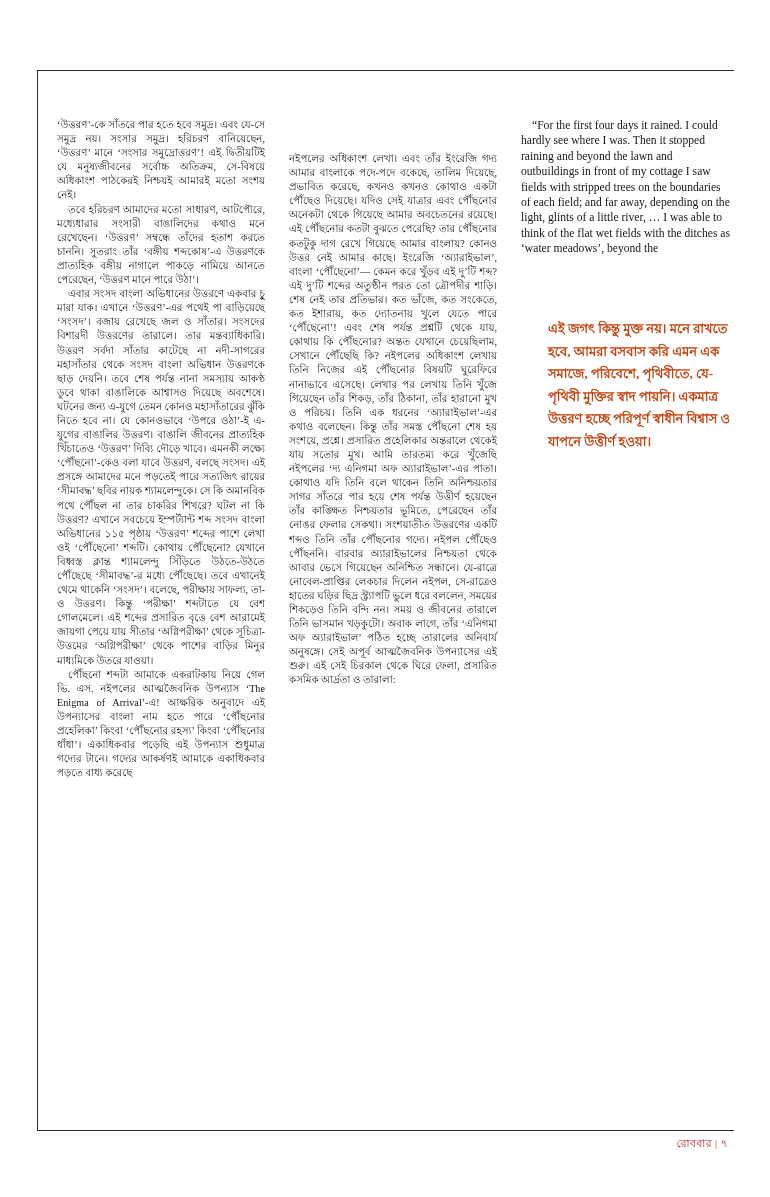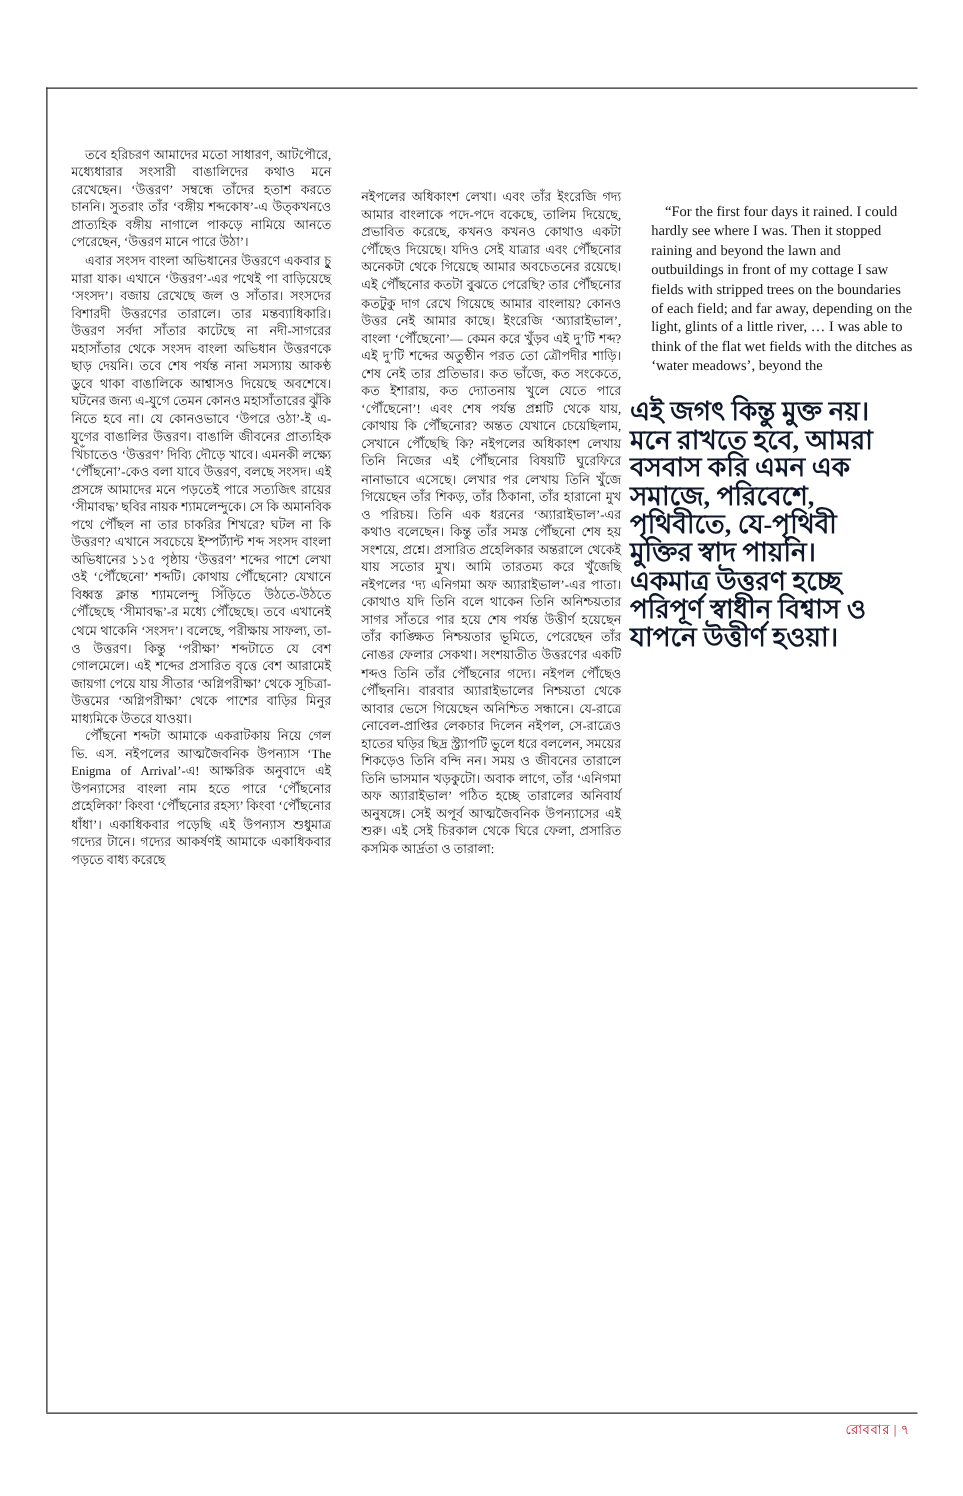--- a/index.html
+++ b/index.html
@@ -67,39 +67,38 @@
     text-indent: 0;
   }
 
   #col1 { left: 0px; }
   #col2 { left: 232px; margin-top: 34px; }
   #col3 { left: 464px; width: 212px; }
 
   .col3-body {
     font-size: 10.2px;
     line-height: 14.1px;
-    margin-top: 44px;
   }
 
   .english-quote {
     font-family: "Liberation Serif", "DejaVu Serif", serif;
     font-size: 11.6px;
     line-height: 15.4px;
     text-align: left;
   }
 
   
   .pullquote {
     position: absolute;
-    left: 504px;
+    left: 548px;
     top: 318px;
     width: 196px;
-    color: #0f172a;
+    color: #c2410c;
     font-family: "Liberation Serif", "DejaVu Serif", serif;
-    font-size: 21px;
+    font-size: 13px;
     line-height: 22.6px;
     font-weight: bold;
     text-align: left;
   }
 
   
   .footer-rule {
     position: absolute;
     left: 37px;
     top: 1130px;
@@ -122,21 +121,22 @@
 <body>
 
 <div class="page">
 
   <div class="top-rule"></div>
   <div class="left-rule"></div>
 
   <div class="columns">
 
     <div class="col" id="col1">
-      <p>তবে হরিচরণ আমাদের মতো সাধারণ, আটপৌরে, মধ্যেধারার সংসারী বাঙালিদের কথাও মনে রেখেছেন। ‘উত্তরণ’ সম্বন্ধে তাঁদের হতাশ করতে চাননি। সুতরাং তাঁর ‘বঙ্গীয় শব্দকোষ’-এ উত্কখনওে প্রাত্যহিক বঙ্গীয় নাগালে পাকড়ে নামিয়ে আনতে পেরেছেন, ‘উত্তরণ মানে পারে উঠা’।</p>
+      <p class="noindent">‘উত্তরণ’-কে সাঁতরে পার হতে হবে সমুদ্র। এবং যে-সে সমুদ্র নয়। সংসার সমুদ্র। হরিচরণ বানিয়েছেন, ‘উত্তরণ’ মানে ‘সংসার সমুদ্রোত্তরণ’! এই দ্বিতীয়টিই যে মনুষ্যজীবনের সর্বোচ্চ অতিক্রম, সে-বিষয়ে অধিকাংশ পাঠকেরই নিশ্চয়ই আমারই মতো সংশয় নেই।</p>
+      <p>তবে হরিচরণ আমাদের মতো সাধারণ, আটপৌরে, মধ্যেধারার সংসারী বাঙালিদের কথাও মনে রেখেছেন। ‘উত্তরণ’ সম্বন্ধে তাঁদের হতাশ করতে চাননি। সুতরাং তাঁর ‘বঙ্গীয় শব্দকোষ’-এ উত্তরণকে প্রাত্যহিক বঙ্গীয় নাগালে পাকড়ে নামিয়ে আনতে পেরেছেন, ‘উত্তরণ মানে পারে উঠা’।</p>
       <p>এবার সংসদ বাংলা অভিধানের উত্তরণে একবার চুু মারা যাক। এখানে ‘উত্তরণ’-এর পথেই পা বাড়িয়েছে ‘সংসদ’। বজায় রেখেছে জল ও সাঁতার। সংসদের বিশারদী উত্তরণের তারালে। তার মন্তব্যাধিকারি। উত্তরণ সর্বদা সাঁতার কাটেছে না নদী-সাগরের মহাসাঁতার থেকে সংসদ বাংলা অভিধান উত্তরণকে ছাড় দেয়নি। তবে শেষ পর্যন্ত নানা সমস্যায় আকণ্ঠ ডুবে থাকা বাঙালিকে আশ্বাসও দিয়েছে অবশেষে। ঘটনের জন্য এ-যুগে তেমন কোনও মহাসাঁতারের ঝুঁকি নিতে হবে না। যে কোনওভাবে ‘উপরে ওঠা’-ই এ-যুগের বাঙালির উত্তরণ। বাঙালি জীবনের প্রাত্যহিক খিঁচাতেও ‘উত্তরণ’ দিব্যি দৌড়ে খাবে। এমনকী লক্ষ্যে ‘পৌঁছনো’-কেও বলা যাবে উত্তরণ, বলছে সংসদ। এই প্রসঙ্গে আমাদের মনে পড়তেই পারে সত্যজিৎ রায়ের ‘সীমাবদ্ধ’ ছবির নায়ক শ্যামলেন্দুকে। সে কি অমানবিক পথে পৌঁছল না তার চাকরির শিখরে? ঘটল না কি উত্তরণ? এখানে সবচেয়ে ইম্পর্ট্যান্ট শব্দ সংসদ বাংলা অভিধানের ১১৫ পৃষ্ঠায় ‘উত্তরণ’ শব্দের পাশে লেখা ওই ‘পৌঁছেনো’ শব্দটি। কোথায় পৌঁছেনো? যেখানে বিধ্বস্ত ক্লান্ত শ্যামলেন্দু সিঁড়িতে উঠতে-উঠতে পৌঁছেছে ‘সীমাবদ্ধ’-র মধ্যে পৌঁছেছে। তবে এখানেই থেমে থাকেনি ‘সংসদ’। বলেছে, পরীক্ষায় সাফল্য, তা-ও উত্তরণ। কিন্তু ‘পরীক্ষা’ শব্দটাতে যে বেশ গোলমেলে। এই শব্দের প্রসারিত বৃত্তে বেশ আরামেই জায়গা পেয়ে যায় সীতার ‘অগ্নিপরীক্ষা’ থেকে সূচিত্রা-উত্তমের ‘অগ্নিপরীক্ষা’ থেকে পাশের বাড়ির মিনুর মাধ্যমিকে উতরে যাওয়া।</p>
       <p>পৌঁছনো শব্দটা আমাকে একরাটকায় নিয়ে গেল ভি. এস. নইপলের আত্মজৈবনিক উপন্যাস ‘The Enigma of Arrival’-এ! আক্ষরিক অনুবাদে এই উপন্যাসের বাংলা নাম হতে পারে ‘পৌঁছনোর প্রহেলিকা’ কিংবা ‘পৌঁছনোর রহস্য’ কিংবা ‘পৌঁছনোর ধাঁধা’। একাধিকবার পড়েছি এই উপন্যাস শুধুমাত্র গদ্যের টানে। গদ্যের আকর্ষণই আমাকে একাধিকবার পড়তে বাধ্য করেছে</p>
     </div>
 
     <div class="col" id="col2">
       <p class="noindent">নইপলের অধিকাংশ লেখা। এবং তাঁর ইংরেজি গদ্য আমার বাংলাকে পদে-পদে বকেছে, তালিম দিয়েছে, প্রভাবিত করেছে, কখনও কখনও কোথাও একটা পৌঁছেও দিয়েছে। যদিও সেই যাত্রার এবং পৌঁছনোর অনেকটা থেকে গিয়েছে আমার অবচেতনের রয়েছে। এই পৌঁছনোর কতটা বুঝতে পেরেছি? তার পৌঁছনোর কতটুকু দাগ রেখে গিয়েছে আমার বাংলায়? কোনও উত্তর নেই আমার কাছে। ইংরেজি ‘অ্যারাইভাল’, বাংলা ‘পৌঁছেনো’— কেমন করে খুঁড়ব এই দু’টি শব্দ? এই দু’টি শব্দের অতুণ্ঠীন পরত তো ত্রৌপদীর শাড়ি। শেষ নেই তার প্রতিভার। কত ভাঁজে, কত সংকেতে, কত ইশারায়, কত দ্যোতনায় খুলে যেতে পারে ‘পৌঁছেনো’! এবং শেষ পর্যন্ত প্রশ্নটি থেকে যায়, কোথায় কি পৌঁছনোর? অন্তত যেখানে চেয়েছিলাম, সেখানে পৌঁছেছি কি? নইপলের অধিকাংশ লেখায় তিনি নিজের এই পৌঁছনোর বিষয়টি ঘুরেফিরে নানাভাবে এসেছে। লেখার পর লেখায় তিনি খুঁজে গিয়েছেন তাঁর শিকড়, তাঁর ঠিকানা, তাঁর হারানো মুখ ও পরিচয়। তিনি এক ধরনের ‘অ্যারাইভাল’-এর কথাও বলেছেন। কিন্তু তাঁর সমস্ত পৌঁছনো শেষ হয় সংশয়ে, প্রশ্নে। প্রসারিত প্রহেলিকার অন্তরালে থেকেই যায় সতোর মুখ। আমি তারতম্য করে খুঁজেছি নইপলের ‘দ্য এনিগমা অফ অ্যারাইভাল’-এর পাতা। কোথাও যদি তিনি বলে থাকেন তিনি অনিশ্চয়তার সাগর সাঁতরে পার হয়ে শেষ পর্যন্ত উত্তীর্ণ হয়েছেন তাঁর কাঙ্ক্ষিত নিশ্চয়তার ভূমিতে, পেরেছেন তাঁর নোঙর ফেলার সেকথা। সংশয়াতীত উত্তরণের একটি শব্দও তিনি তাঁর পৌঁছনোর গদ্যে। নইপল পৌঁছেও পৌঁছননি। বারবার অ্যারাইভালের নিশ্চয়তা থেকে আবার ভেসে গিয়েছেন অনিশ্চিত সন্ধানে। যে-রাত্রে নোবেল-প্রাপ্তির লেকচার দিলেন নইপল, সে-রাত্রেও হাতের ঘড়ির ছিদ্র স্ট্র্যাপটি ভুলে ধরে বললেন, সময়ের শিকড়েও তিনি বন্দি নন। সময় ও জীবনের তারালে তিনি ভাসমান খড়কুটো। অবাক লাগে, তাঁর ‘এনিগমা অফ অ্যারাইভাল’ পঠিত হচ্ছে তারালের অনিবার্য অনুষঙ্গে। সেই অপূর্ব আত্মজৈবনিক উপন্যাসের এই শুরু। এই সেই চিরকাল থেকে ঘিরে ফেলা, প্রসারিত কসমিক আর্দ্রতা ও তারালা:</p>
     </div>
 
     <div class="col col3-body" id="col3">
       <p class="english-quote">“For the first four days it rained. I could hardly see where I was. Then it stopped raining and beyond the lawn and outbuildings in front of my cottage I saw fields with stripped trees on the boundaries of each field; and far away, depending on the light, glints of a little river, … I was able to think of the flat wet fields with the ditches as ‘water meadows’, beyond the</p>

